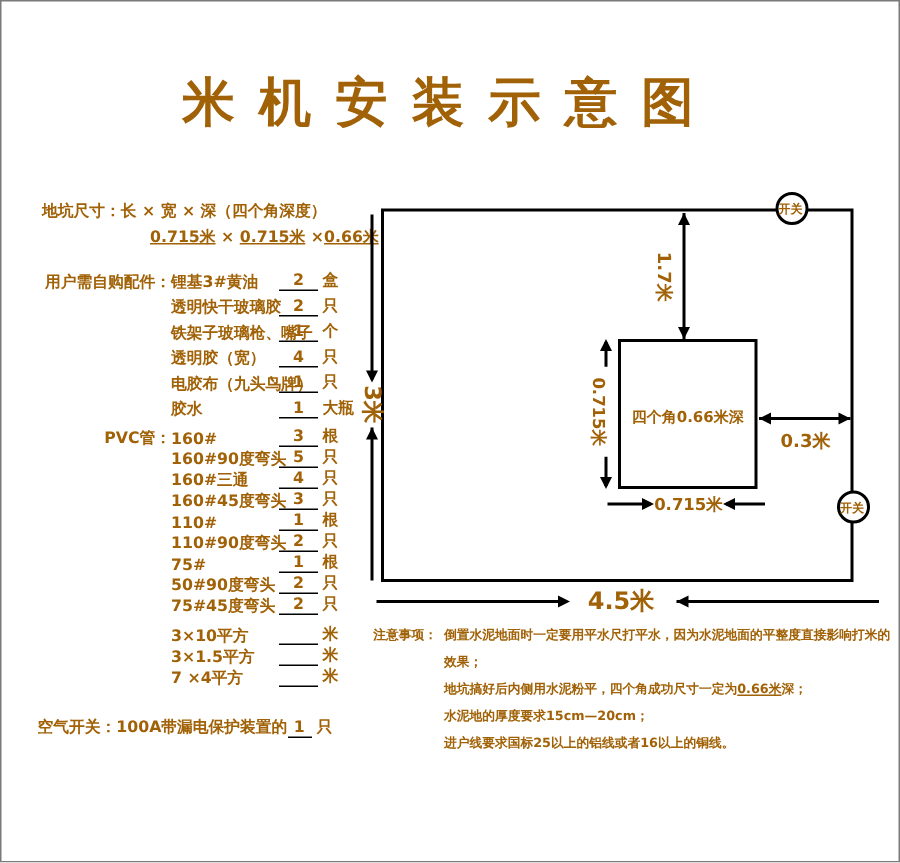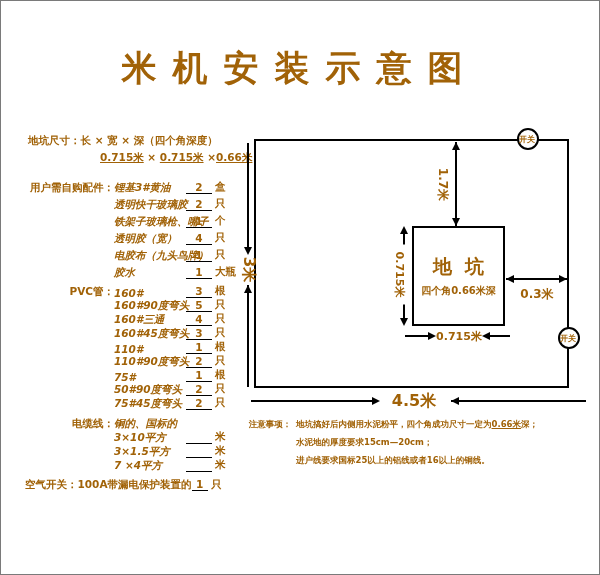--- a/index.html
+++ b/index.html
@@ -9,21 +9,21 @@
   .title{position:absolute;top:44px;left:0;width:100%;text-align:center;font-size:35px;font-weight:bold;letter-spacing:16px;}
   
   .list{font-size:10.5px;font-weight:bold;}
   .pitspec{position:absolute;left:27px;top:133px;width:230px;}
   .pitspec .l2{margin-left:72px;margin-top:3px;}
   .u{text-decoration:underline;}
   .section{position:absolute;left:27px;width:210px;}
   .row{position:relative;height:17px;display:flex;align-items:flex-end;}
   .tight .row{height:14px;}
   .slabel{display:inline-block;width:86px;text-align:right;white-space:pre;}
-  .iname{white-space:pre;font-style:italic;}
+  .iname{white-space:pre;}
   .val{position:absolute;left:158px;bottom:1px;display:flex;align-items:flex-end;}
   .qty{display:inline-block;min-width:26px;text-align:center;border-bottom:1px solid #000;line-height:11px;}
   .unit{margin-left:3px;white-space:pre;}
   .airswitch{position:absolute;left:24px;top:477px;font-size:10.5px;font-weight:bold;}
   .airswitch .qty{min-width:16px;}
   
   .outer-rect{position:absolute;left:253px;top:138px;width:315px;height:249px;border:2px solid #000;box-sizing:border-box;}
   .pit-rect{position:absolute;left:411px;top:225px;width:93px;height:100px;border:2px solid #000;box-sizing:border-box;
             display:flex;flex-direction:column;align-items:center;justify-content:center;background:#fff;}
   .pit-title{font-size:19px;font-weight:bold;letter-spacing:13px;text-indent:13px;}
@@ -181,24 +181,20 @@
         <span class="iname">75#45度弯头</span>
       <span class="val">
           <span class="qty">2</span>
           <span class="unit">只</span>
         </span>
     </div>
   </div>
 
   <div class="section list tight" style="top:416px;">
     <div class="row">
-      <span class="slabel">电缆线：</span>
-        <span class="iname">铜的、国标的</span>
-    </div>
-    <div class="row">
       <span class="slabel"></span>
         <span class="iname">3×10平方</span>
       <span class="val">
           <span class="qty"></span>
           <span class="unit">米</span>
         </span>
     </div>
     <div class="row">
       <span class="slabel"></span>
         <span class="iname">3×1.5平方</span>
@@ -217,21 +213,20 @@
     </div>
   </div>
 
   <div class="airswitch">
     <span>空气开关：</span><span>100A带漏电保护装置的</span><span class="qty">1</span> <span>只</span>
   </div>
 
   <div class="outer-rect"></div>
 
   <div class="pit-rect">
-    <div class="pit-title">地坑</div>
     <div class="pit-sub">四个角0.66米深</div>
   </div>
 
   <div class="vline" style="left:454px;top:141px;height:84px;"></div>
   <div class="arr arr-up" style="left:451px;top:141px;"></div>
   <div class="arr arr-down" style="left:451px;top:217px;"></div>
   <div class="dimlabel rot90" style="left:416px;top:175px;width:50px;font-size:12px;">1.7米</div>
 
   <div class="hline" style="left:505px;top:277px;width:61px;"></div>
   <div class="arr arr-left" style="left:505px;top:274px;"></div>
@@ -264,19 +259,20 @@
   <div class="switch" style="left:516px;top:127px;">
     <span>开关</span>
   </div>
   <div class="switch" style="left:557px;top:326px;">
     <span>开关</span>
   </div>
 
   <div class="notes">
     <div class="notes-label">注意事项：</div>
     <div class="notes-lines">
+      <div>倒置水泥地面时一定要用平水尺打平水，因为水泥地面的平整度直接影响打米的效果；</div>
       <div><span>地坑搞好后内侧用水泥粉平，四个角成功尺寸一定为</span><span class="u">0.66米</span><span>深；</span></div>
       <div>水泥地的厚度要求15cm—20cm；</div>
       <div>进户线要求国标25以上的铝线或者16以上的铜线。</div>
     </div>
   </div>
 
 </div>
 
 </body></html>

